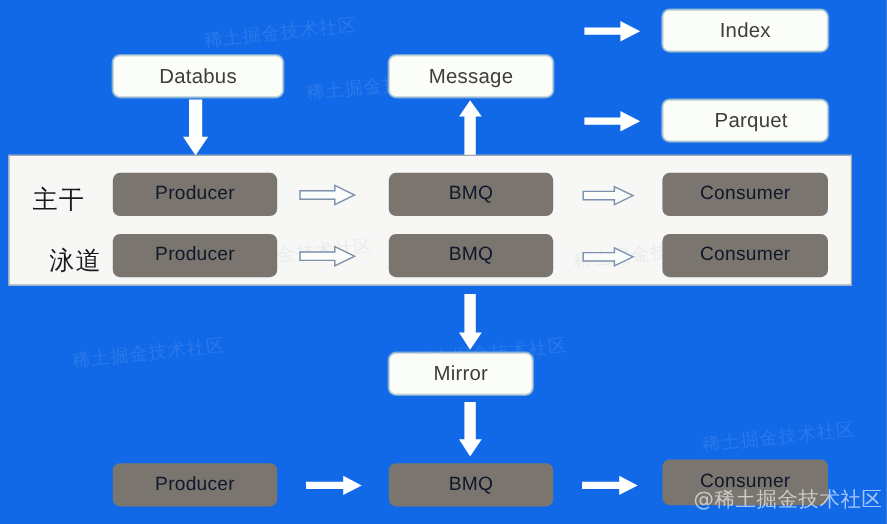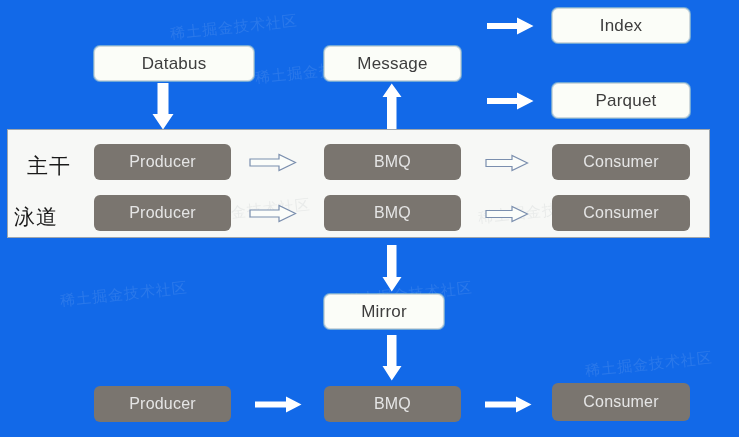--- a/index.html
+++ b/index.html
@@ -45,21 +45,21 @@
   }
   .box-white {
     background: #fbfdf8;
     border: 1px solid #cfd8dc;
     color: #3d3d3d;
     font-size: 17px;
     box-shadow: 0 0 0 1px rgba(190,220,200,.55);
   }
   .box-gray {
     background: #7a756f;
-    color: #e5e5e5;
+    color: #0f172a;
     font-size: 16px;
     border: none;
     justify-content: center;
   }
 
   
   .lane-label {
     position: absolute;
     font-family: "DejaVu Sans", sans-serif;
     font-size: 21px;
@@ -108,21 +108,21 @@
 
 <div id="canvas">
 
   <div class="watermark-ghost" style="left:170px; top:18px;">稀土掘金技术社区</div>
   <div class="watermark-ghost" style="left:255px; top:62px;">稀土掘金技术社区</div>
   <div class="watermark-ghost dark" style="left:190px; top:215px;">稀土掘金技术社区</div>
   <div class="watermark-ghost" style="left:60px; top:285px;">稀土掘金技术社区</div>
   <div class="watermark-ghost" style="left:345px; top:285px;">稀土掘金技术社区</div>
   <div class="watermark-ghost" style="left:585px; top:355px;">稀土掘金技术社区</div>
 
-  <div class="box box-white" style="left:94px; top:46px; width:160px; height:35px;">
+  <div class="box box-white" style="left:94px; top:46px; width:142px; height:35px;">
     <span>Databus</span>
   </div>
 
   <div class="box box-white" style="left:324px; top:46px; width:137px; height:35px;">
     <span>Message</span>
   </div>
 
   <div class="box box-white" style="left:552px; top:8px; width:138px; height:35px;">
     <span>Index</span>
   </div>
@@ -174,21 +174,21 @@
   </div>
   <span class="arrow-hollow" style="left:485px; top:154px;">
     <svg width="44" height="18" viewBox="0 0 44 18">
       <path d="M1 5.5 L27 5.5 L27 1.5 L42.5 9 L27 16.5 L27 12.5 L1 12.5 Z" fill="#fbfdfa" stroke="#7b8fae" stroke-width="1.2"></path>
     </svg>
   </span>
   <div class="box box-gray" style="left:552px; top:144px; width:138px; height:36px;">
     <span>Consumer</span>
   </div>
 
-  <div class="lane-label" style="left:14px; top:203px;">泳道</div>
+  <div class="lane-label" style="left:41px; top:203px;">泳道</div>
   <div class="box box-gray" style="left:94px; top:195px; width:137px; height:36px;">
     <span>Producer</span>
   </div>
   <span class="arrow-hollow" style="left:249px; top:204px;">
     <svg width="48" height="19" viewBox="0 0 48 19">
       <path d="M1 6 L30 6 L30 1.5 L46.5 9.5 L30 17.5 L30 13 L1 13 Z" fill="#fbfdfa" stroke="#7b8fae" stroke-width="1.2"></path>
     </svg>
   </span>
   <div class="box box-gray" style="left:324px; top:195px; width:137px; height:36px;">
     <span>BMQ</span>
@@ -235,14 +235,15 @@
   <span class="arrow-solid-right" style="left:485px; top:396px;">
     <svg width="47" height="17" viewBox="0 0 47 17">
       <path d="M0 5.5 L31 5.5 L31 0.5 L46.5 8.5 L31 16.5 L31 11.5 L0 11.5 Z" fill="#ffffff"></path>
     </svg>
   </span>
 
   <div class="box box-gray" style="left:552px; top:383px; width:138px; height:38px;">
     <span>Consumer</span>
   </div>
 
+  <div class="watermark-main" style="left:578px; top:405px;">@稀土掘金技术社区</div>
 
 </div>
 
 </body></html>

